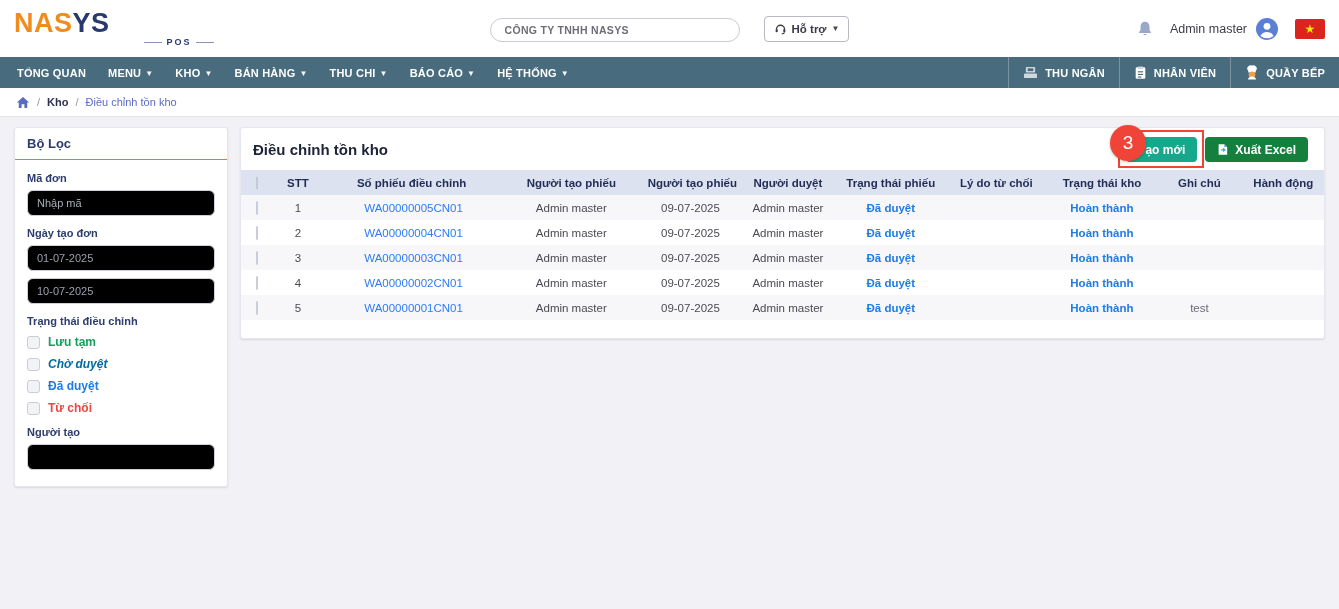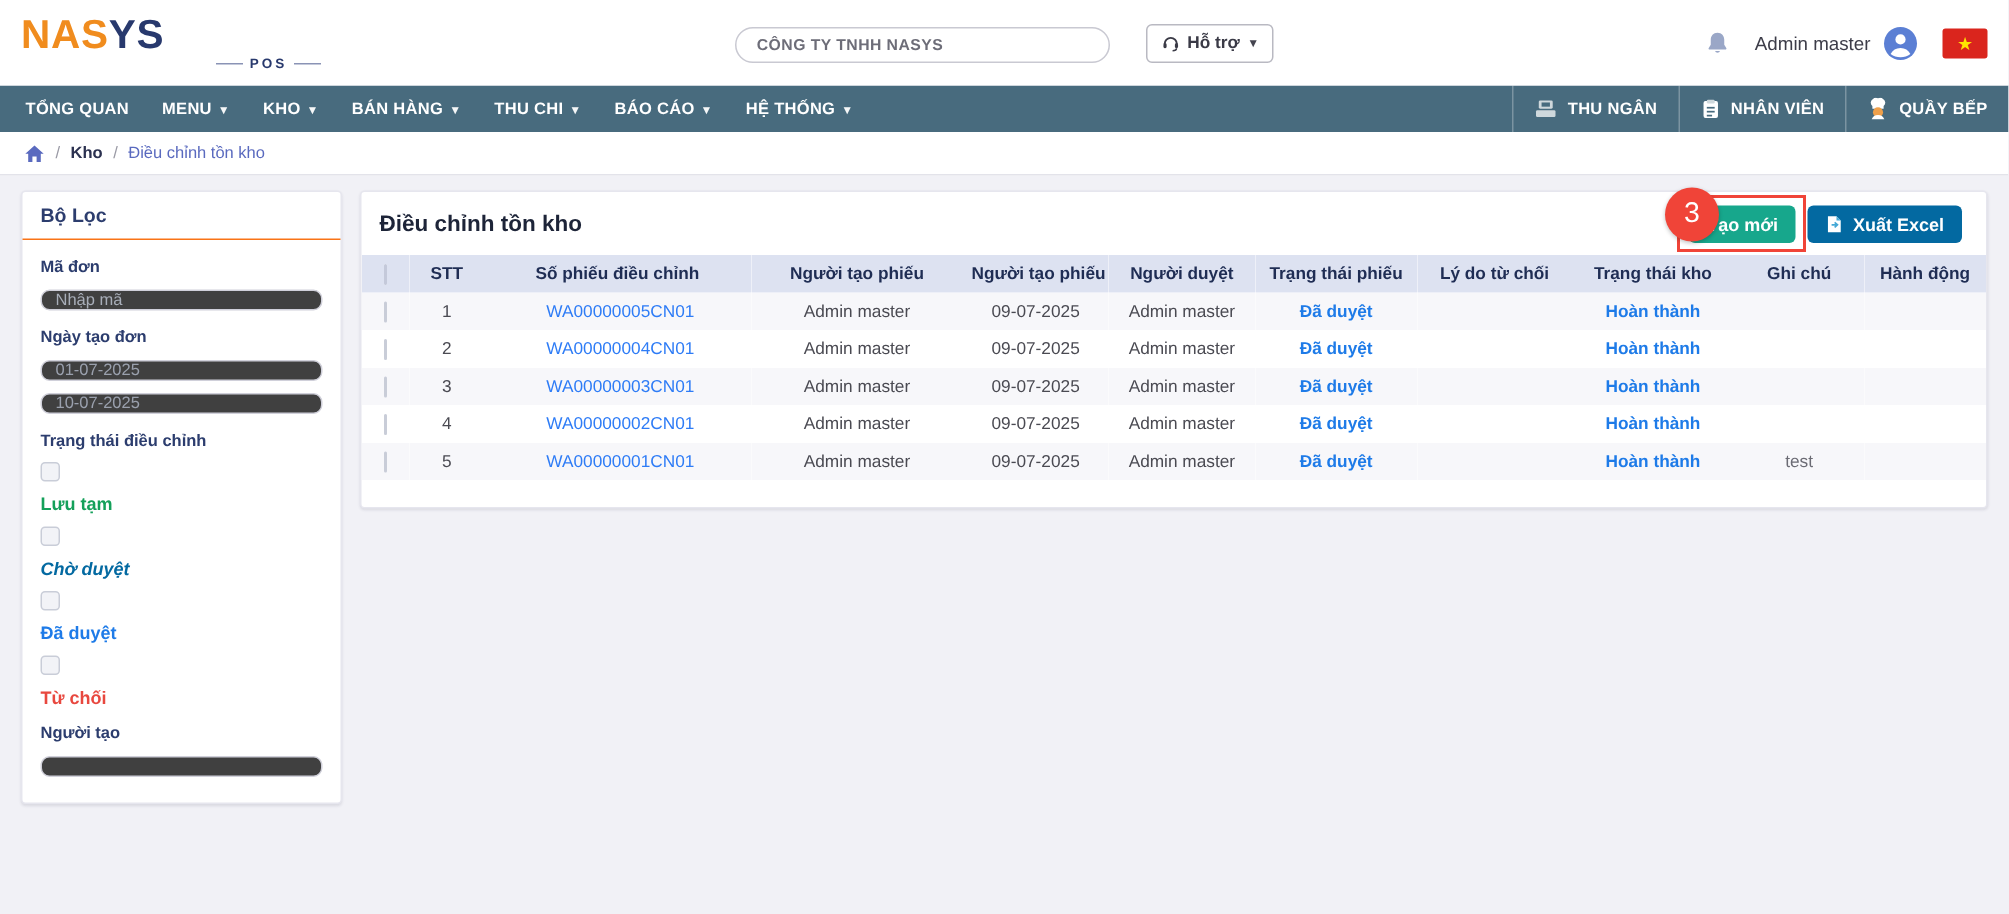--- a/index.html
+++ b/index.html
@@ -39,36 +39,36 @@
   
   .content { display:flex; gap:12px; padding:10px 14px; align-items:flex-start; }
   .card { background:#fff; border-radius:3px; box-shadow:0 1px 2px rgba(40,40,70,.12); border:1px solid #e6e6ee; }
 
   
   .filter-card { width:214px; flex:0 0 214px; }
   .filter-header { padding:8px 12px; border-bottom:1px solid #f97316; font-size:13px; font-weight:700; color:#2c3d6e; }
   .filter-body { padding:10px 12px 16px; }
   .f-label { font-size:11px; font-weight:700; color:#2c3d6e; margin:11px 0 6px; }
   .f-label:first-child { margin-top:2px; }
-  .f-input { width:100%; height:14px; border:1px solid #d0d0da; border-radius:6px; padding:0 9px; font-size:11px; color:#9aa0ad; font-family:inherit; background:#404040; outline:none; }
+  .f-input { width:100%; height:26px; border:1px solid #d0d0da; border-radius:6px; padding:0 9px; font-size:11px; color:#9aa0ad; font-family:inherit; background:#000000; outline:none; }
   .f-input::placeholder { color:#a8aeb9; }
   .f-input + .f-input { margin-top:7px; }
-  .check-row { display:flex; align-items:flex-start; gap:8px; margin:8px 0; cursor:pointer;flex-direction:column; }
+  .check-row { display:flex; align-items:center; gap:8px; margin:8px 0; cursor:pointer; }
   .checkbox { width:13px; height:13px; border:1px solid #c9cdd8; background:#f2f3f7; border-radius:3px; flex:0 0 13px; }
   .check-label { font-size:12px; font-weight:700; }
   .st-green { color:#14a05a; } .st-amber { color:#0369a1;font-style:italic; } .st-blue { color:#1e7be8; } .st-red { color:#e8483f; }
 
   
   .main-card { flex:1; position:relative; min-height:205px; padding-bottom:18px; }
   .main-head { display:flex; align-items:center; justify-content:space-between; padding:9px 12px 8px; }
   .main-title { font-size:15px; font-weight:700; color:#1d2438; }
   .head-actions { display:flex; align-items:center; gap:8px; padding-right:4px; }
   .btn { border:none; border-radius:4px; color:#fff; font-size:12px; font-weight:600; font-family:inherit; height:25px; display:flex; align-items:center; gap:5px; padding:0 12px; cursor:pointer; }
   .btn-create { background:#17a78c; }
-  .btn-export { background:#0369a1; }
+  .btn-export { background:#15803d; }
   .annot-wrap { position:relative; display:inline-block; }
   .annot-rect { position:absolute; top:-7px; bottom:-6px; left:-8px; right:-7px; border:2px solid #f04438; pointer-events:none; }
   .annot-circle { position:absolute; top:-3px; right:178px; width:36px; height:36px; border-radius:50%; background:#f04438; color:#fff; font-size:19px; font-weight:500; display:flex; align-items:center; justify-content:center; box-shadow:0 1px 3px rgba(0,0,0,.25); pointer-events:none; z-index:5; }
 
   
   table.grid { width:100%; border-collapse:collapse; table-layout:fixed; }
   .grid thead th { background:#dde2f1; color:#1f2d54; font-size:11.5px; font-weight:700; height:25px; padding:0 6px; text-align:center; white-space:nowrap; overflow:hidden; }
   .grid td { height:25px; font-size:11.5px; color:#4a4a52; padding:0 6px; text-align:center; white-space:nowrap; overflow:hidden; }
   .grid tbody tr:nth-child(odd) { background:#f7f7fa; }
   .grid tbody tr:nth-child(even) { background:#ffffff; }

